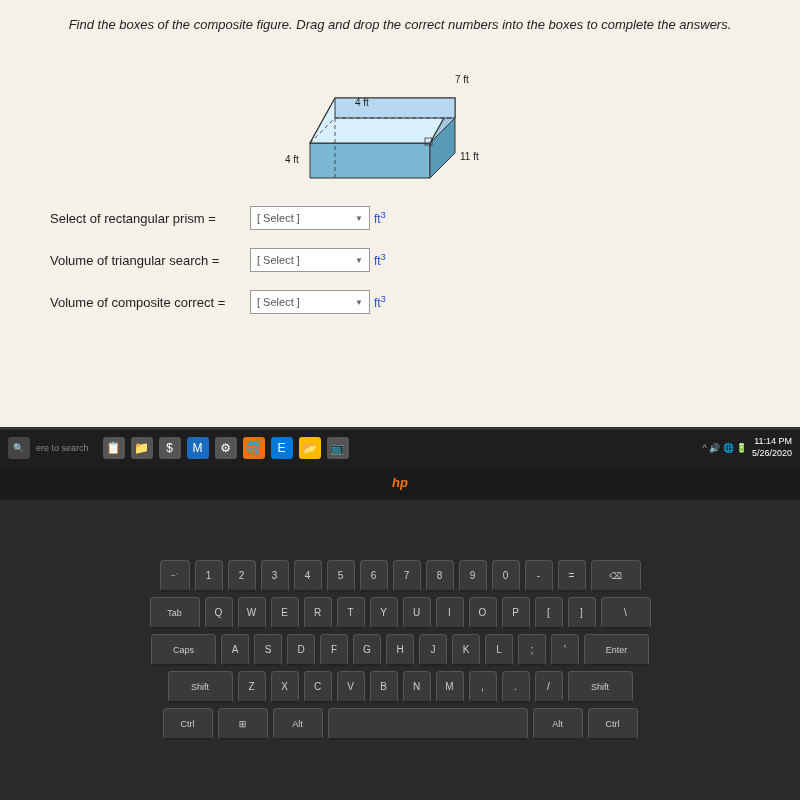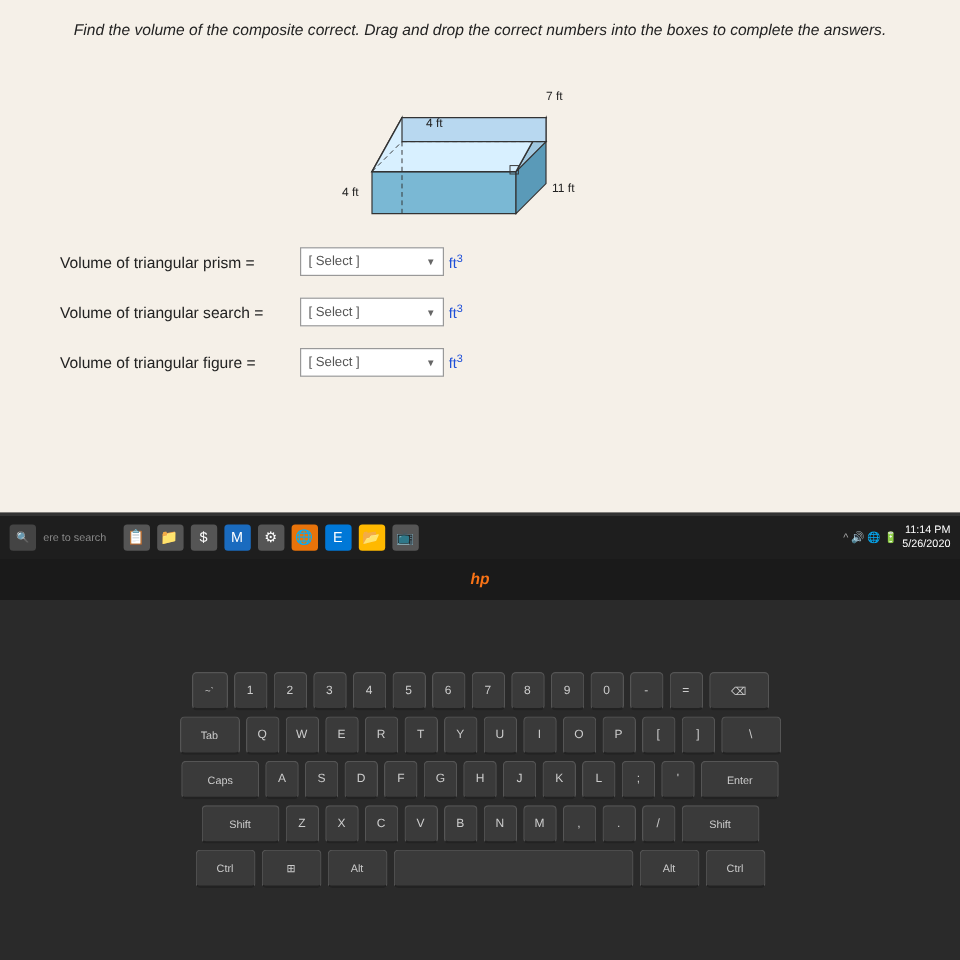--- a/index.html
+++ b/index.html
@@ -179,21 +179,21 @@
     }
     .key.widest {
       min-width: 200px;
     }
   </style>
 </head>
 <body>
 
 <div class="screen">
   <div class="content">
-    <p class="instruction">Find the volume of the composite correct. Drag and drop the correct numbers into the boxes to complete the answers.</p>
+    <p class="instruction">Find the boxes of the composite figure. Drag and drop the correct numbers into the boxes to complete the answers.</p>
 
     <div class="figure-area">
       <div class="figure-container">
         <svg class="figure-svg" viewBox="0 0 260 140">
 
           <polygon points="40,95 160,95 160,130 40,130" fill="#7ab8d4" stroke="#333" stroke-width="1"></polygon>
 
           <polygon points="40,95 160,95 185,70 65,70" fill="#a8d4e8" stroke="#333" stroke-width="1"></polygon>
 
           <polygon points="160,95 185,70 185,105 160,130" fill="#5a9ab8" stroke="#333" stroke-width="1"></polygon>
@@ -220,37 +220,37 @@
 
           <text x="85" y="148" font-size="10" fill="#222" font-family="Arial">7 ft</text>
 
           <text x="190" y="112" font-size="10" fill="#222" font-family="Arial">11 ft</text>
         </svg>
       </div>
     </div>
 
     <div class="form-area">
       <div class="form-row">
-        <span class="form-label">Volume of triangular prism =</span>
+        <span class="form-label">Select of rectangular prism =</span>
         <div class="select-box">
           <span>[ Select ]</span>
         </div>
         <span class="unit">ft<sup>3</sup></span>
       </div>
 
       <div class="form-row">
         <span class="form-label">Volume of triangular search =</span>
         <div class="select-box">
           <span>[ Select ]</span>
         </div>
         <span class="unit">ft<sup>3</sup></span>
       </div>
 
       <div class="form-row">
-        <span class="form-label">Volume of triangular figure =</span>
+        <span class="form-label">Volume of composite correct =</span>
         <div class="select-box">
           <span>[ Select ]</span>
         </div>
         <span class="unit">ft<sup>3</sup></span>
       </div>
     </div>
   </div>
 </div>
 
 <div class="taskbar">

